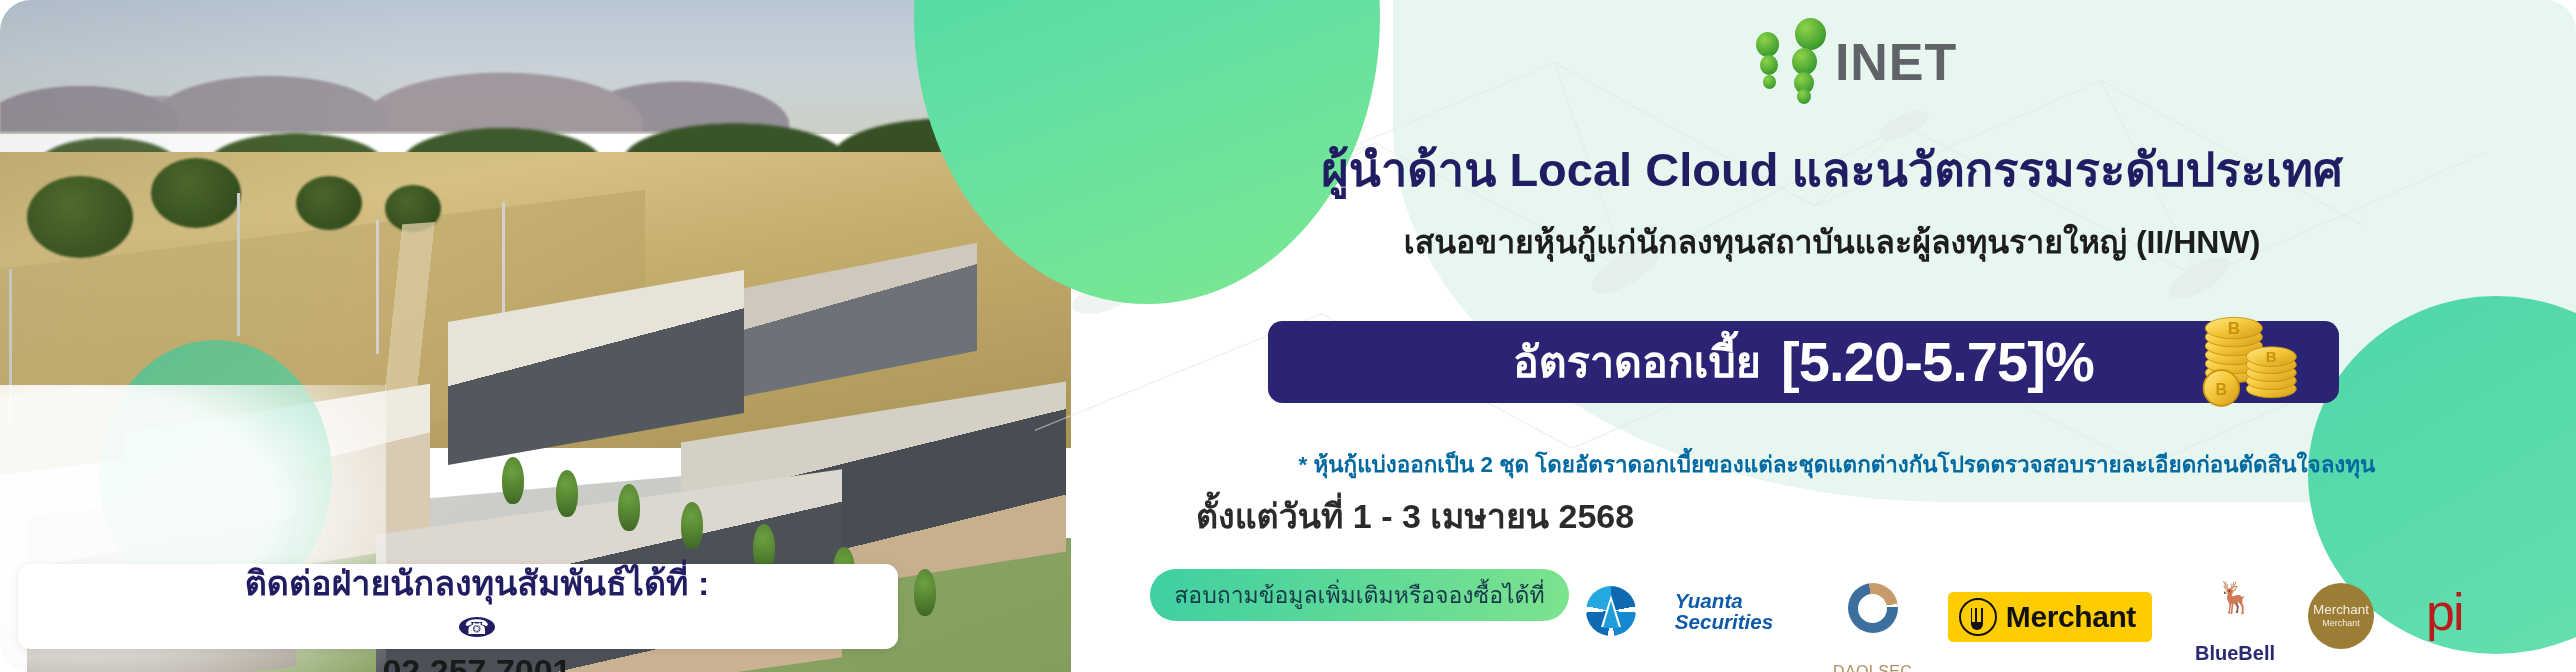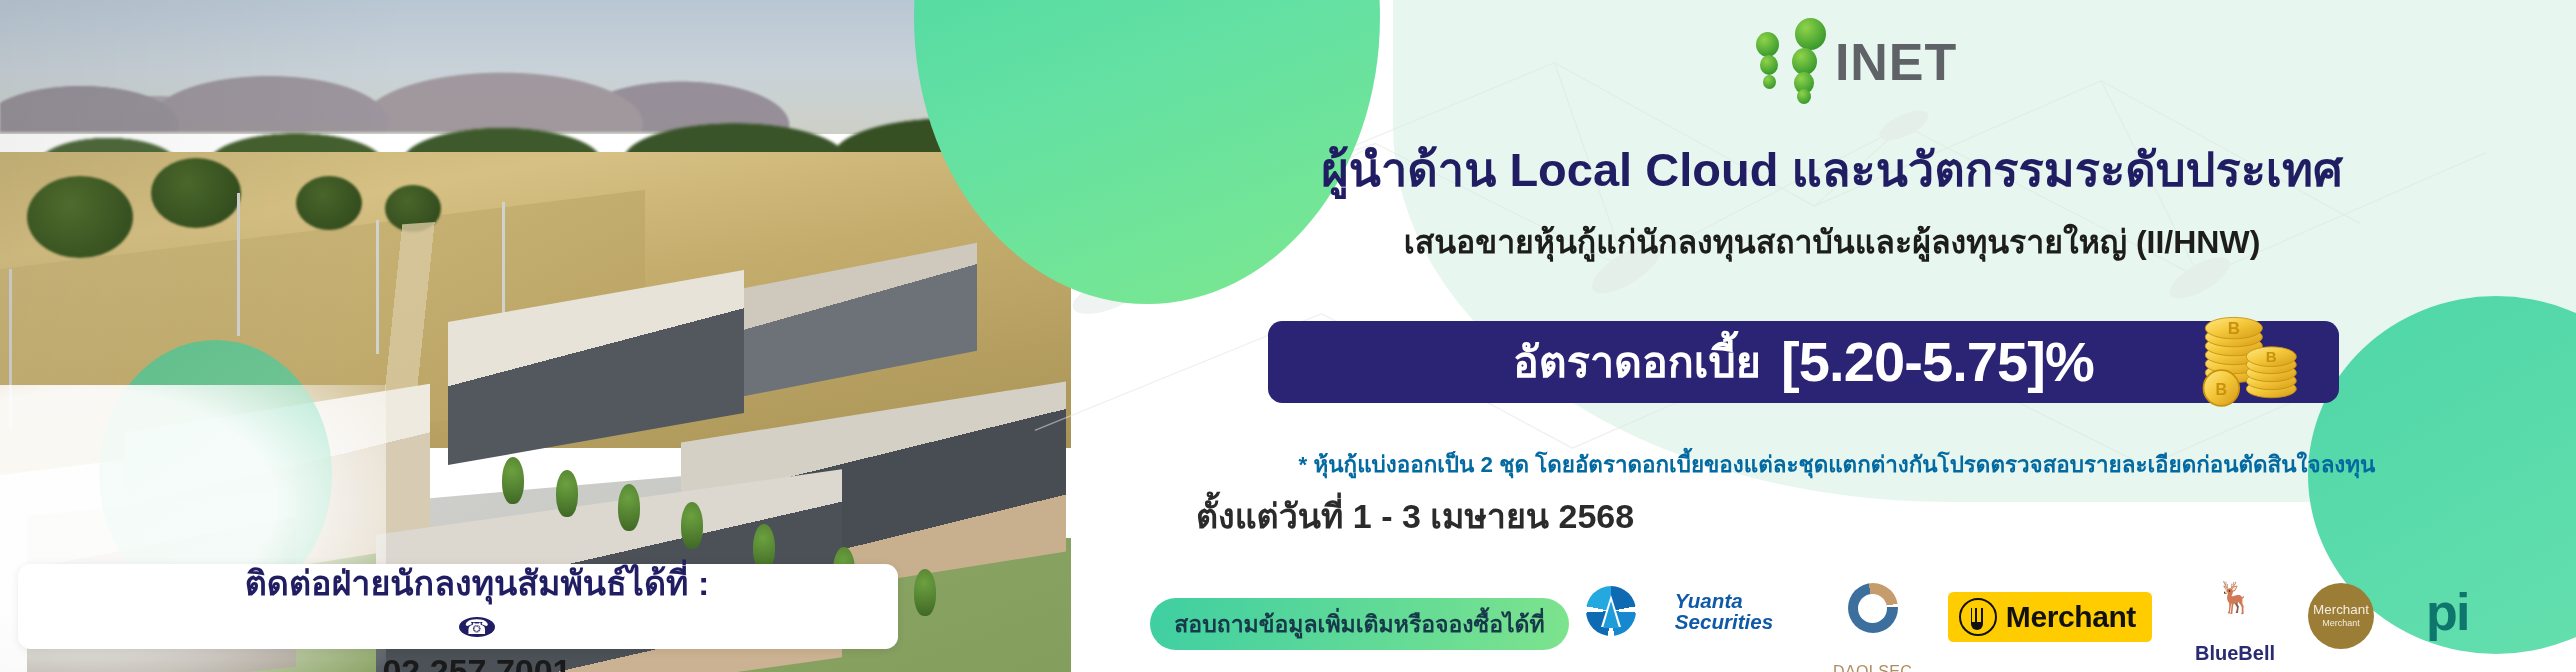--- a/index.html
+++ b/index.html
@@ -5,20 +5,21 @@
   html,body{margin:0;padding:0;}
   body{
     width:2576px;height:672px;
     background:#ffffff;
     font-family:"Liberation Sans","DejaVu Sans",sans-serif;
     overflow:hidden;
   }
   .banner{
     position:relative;width:2576px;height:672px;overflow:hidden;
     background:#ffffff;
+    border-radius:31px;
   }
 
   
   .photo{
     position:absolute;left:0;top:0;width:1071px;height:672px;overflow:hidden;
   }
   
   .ph-sky{position:absolute;left:0;top:0;width:100%;height:134px;
     background:linear-gradient(180deg,#b9c7d4 0%,#c9d2d8 55%,#cdd0c7 100%);}
   .ph-mtn{position:absolute;left:0;top:16px;width:100%;height:116px;
@@ -144,24 +145,24 @@
     white-space:nowrap;
   }
   .dateline{
     position:absolute;left:1196px;top:495px;width:1272px;
     text-align:left;color:#2b2b2b;font-weight:bold;font-size:34px;line-height:43px;
     white-space:nowrap;
   }
 
   
   .cta-pill{
-    position:absolute;left:1150px;top:598px;width:419px;height:52px;border-radius:26px;
+    position:absolute;left:1150px;top:569px;width:419px;height:52px;border-radius:26px;
     background:linear-gradient(100deg,#3fcfa2,#7de38d);
     display:flex;align-items:center;justify-content:center;
-    color:#173a4a;font-weight:bold;font-size:23px;
+    color:#173a4a;font-weight:normal;font-size:23px;
   }
   .partners{position:absolute;left:1586px;top:581px;width:950px;height:77px;}
   .p-logo{position:absolute;display:flex;align-items:center;gap:28px;}
 
   
   .yuanta{left:0px;top:5.4px;}
   .yuanta .mark{position:relative;width:50px;height:50px;border-radius:50%;
     background:conic-gradient(#0f6ab4 0 22%,#ffffff 22% 26%,#1688cf 26% 48%,#ffffff 48% 52%,
       #0f6ab4 52% 74%,#ffffff 74% 78%,#23a8e0 78% 100%);}
   .yuanta .mark::after{content:"";position:absolute;left:50%;top:5.4px;transform:translateX(-50%);
@@ -207,21 +208,21 @@
 
   
   .merchant{left:722px;top:1.8px;}
   .merchant .circle{width:66px;height:66px;border-radius:50%;background:#9b7d36;
     display:flex;flex-direction:column;align-items:center;justify-content:center;color:#f3ece0;}
   .merchant .m1{font-size:13.4px;line-height:14.3px;}
   .merchant .m2{font-size:9px;line-height:10.8px;}
 
   
   .pilogo{left:840px;top:5.4px;}
-  .pilogo .txt{color:#0f766e;font-weight:bold;font-size:52px;line-height:52px;letter-spacing:-1.8px;}
+  .pilogo .txt{color:#b91c1c;font-weight:normal;font-size:52px;line-height:52px;letter-spacing:-1.8px;}
 
   
   .contact-card{
     position:absolute;left:18px;top:564px;width:842px;height:85px;
     background:#ffffff;border-radius:12.5px;
     display:flex;align-items:center;padding-left:38px;gap:14.3px;
     box-shadow:0 1.8px 9px rgba(0,0,0,.08);
     flex-direction:column;
   }
   .contact-label{color:#211d63;font-weight:bold;font-size:34px;line-height:39px;white-space:nowrap;}

